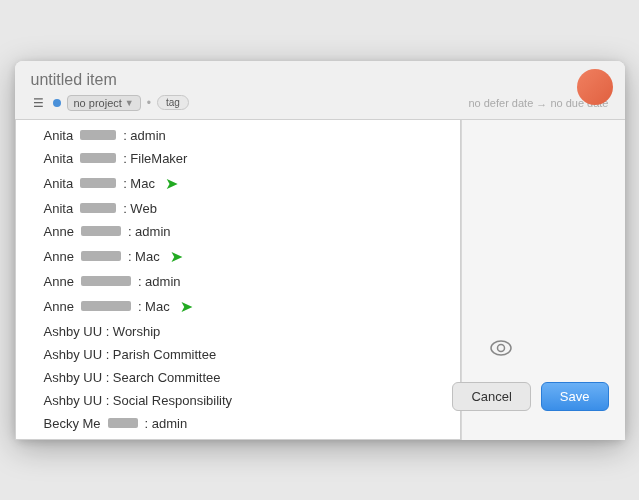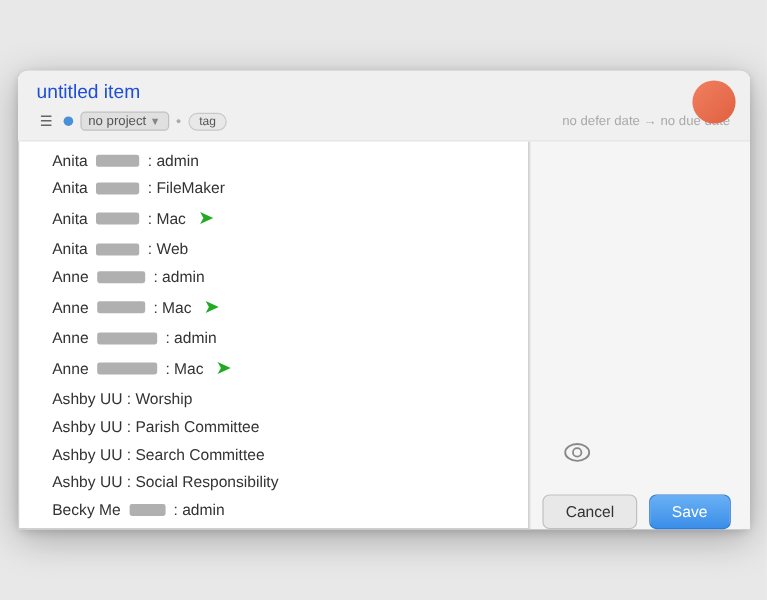--- a/index.html
+++ b/index.html
@@ -30,21 +30,21 @@
     .title-bar {
       background: #f0f0f0;
       border-bottom: 1px solid #d0d0d0;
       padding: 10px 16px 8px 16px;
       border-radius: 8px 8px 0 0;
     }
 
     .title-text {
       font-size: 16px;
       font-weight: 400;
-      color: #1d4ed8;
+      color: #737373;
       margin-bottom: 6px;
     }
 
     .toolbar-row {
       display: flex;
       align-items: center;
       gap: 6px;
       font-size: 12px;
       color: #666;
     }
@@ -164,27 +164,27 @@
     }
 
     .arrow-indicator {
       display: inline-block;
       color: #22aa22;
       font-size: 16px;
       margin-left: 4px;
     }
 
     .right-panel {
-      width: 184px;
+      width: 164px;
       background: #f5f5f5;
       border-left: 1px solid #d8d8d8;
       display: flex;
       flex-direction: column;
       align-items: flex-end;
-      padding: 16px 16px 0 16px;
+      padding: 16px 16px 29px 16px;
       justify-content: flex-end;
       gap: 10px;
     }
 
     .btn-row {
       display: flex;
       gap: 10px;
       align-items: center;
     }
 

